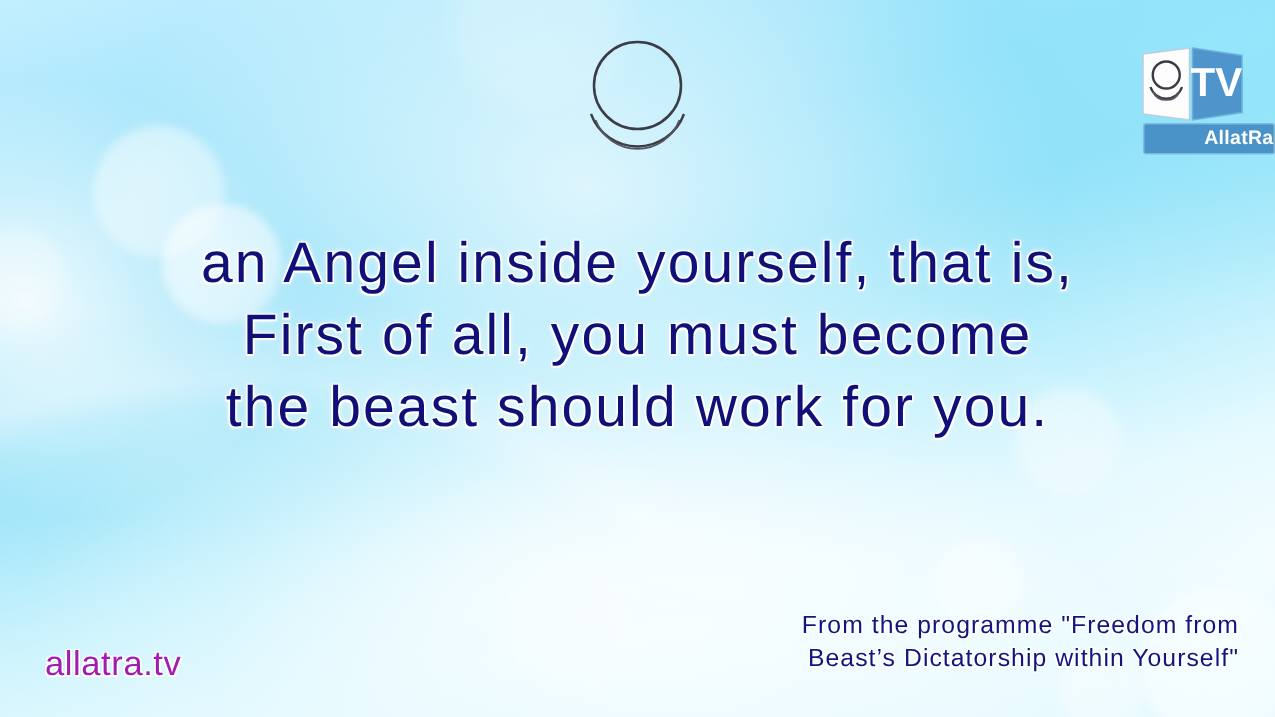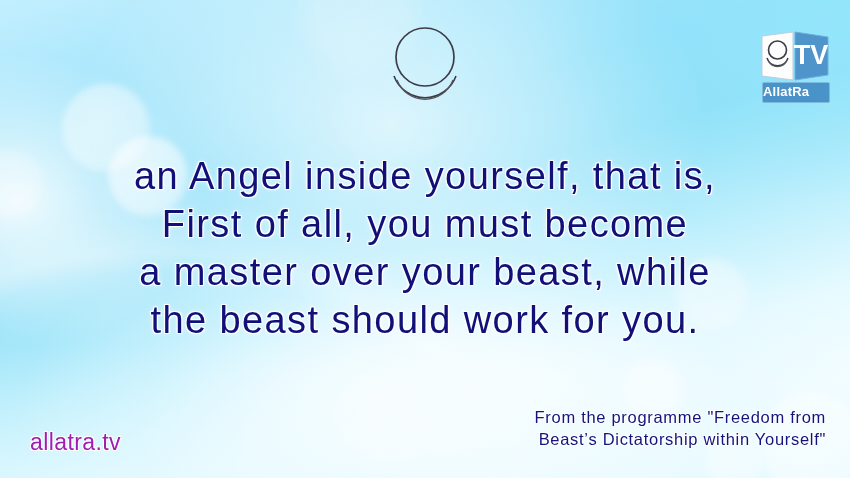--- a/index.html
+++ b/index.html
@@ -105,22 +105,23 @@
     top: 52px;
     width: 66px;
     height: 19px;
     background: #4a93c9;
     border: 1px solid #7fb9dd;
     border-radius: 2px;
     color: #ffffff;
     font-size: 13px;
     font-weight: bold;
     line-height: 18px;
-    text-align: left;
+    text-align: right;
     letter-spacing: 0.2px;
+    padding-left: 20px;
   }
 
   
   #quote {
     position: absolute;
     left: 0;
     top: 152px;
     width: 850px;
     text-align: center;
   }
@@ -216,21 +217,20 @@
       <path d="M 16.5 31 A 10 10 0 0 0 34.5 31" fill="none" stroke="#55555f" stroke-width="1.2"></path>
 
       <text x="59" y="34" fill="#ffffff" font-family="Liberation Sans, sans-serif" font-size="27" font-weight="bold" text-anchor="middle">TV</text>
     </svg>
     <div id="logo-wordmark">AllatRa</div>
   </div>
 
   <div id="quote">
     <div class="quote-line">an Angel inside yourself, that is,</div>
     <div class="quote-line">First of all, you must become</div>
-    <div class="quote-line">a master over your beast, while</div>
     <div class="quote-line">the beast should work for you.</div>
   </div>
 
   <div id="attribution">
     <div class="attr-line">From the programme "Freedom from</div>
     <div class="attr-line">Beast’s Dictatorship within Yourself"</div>
   </div>
 
   <div id="site-url">allatra.tv</div>
 

